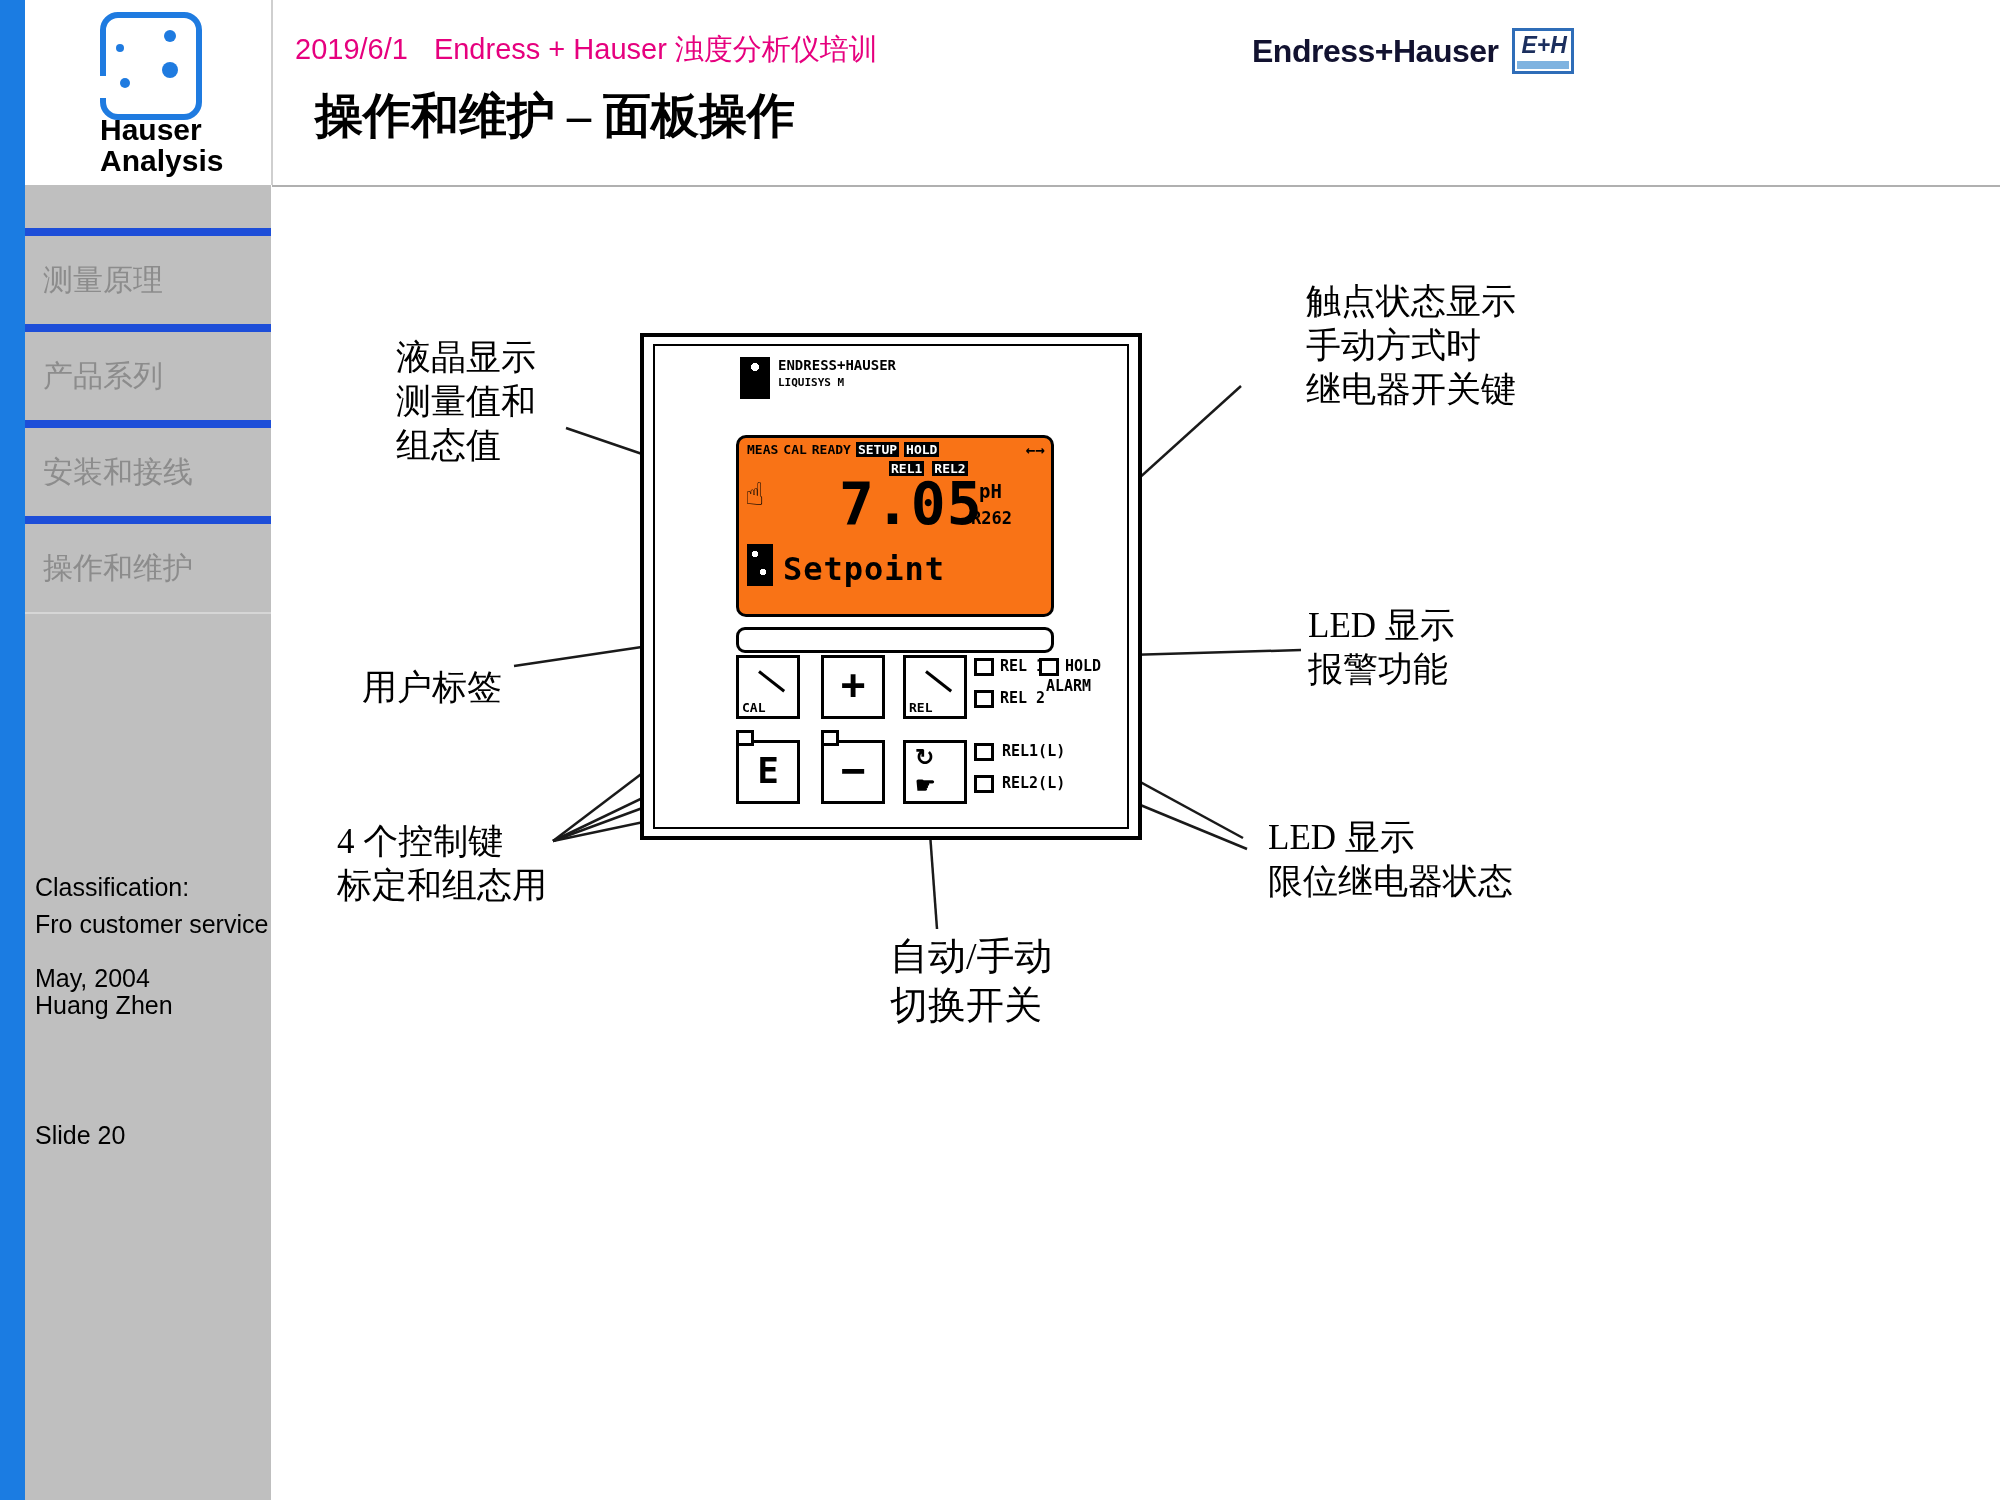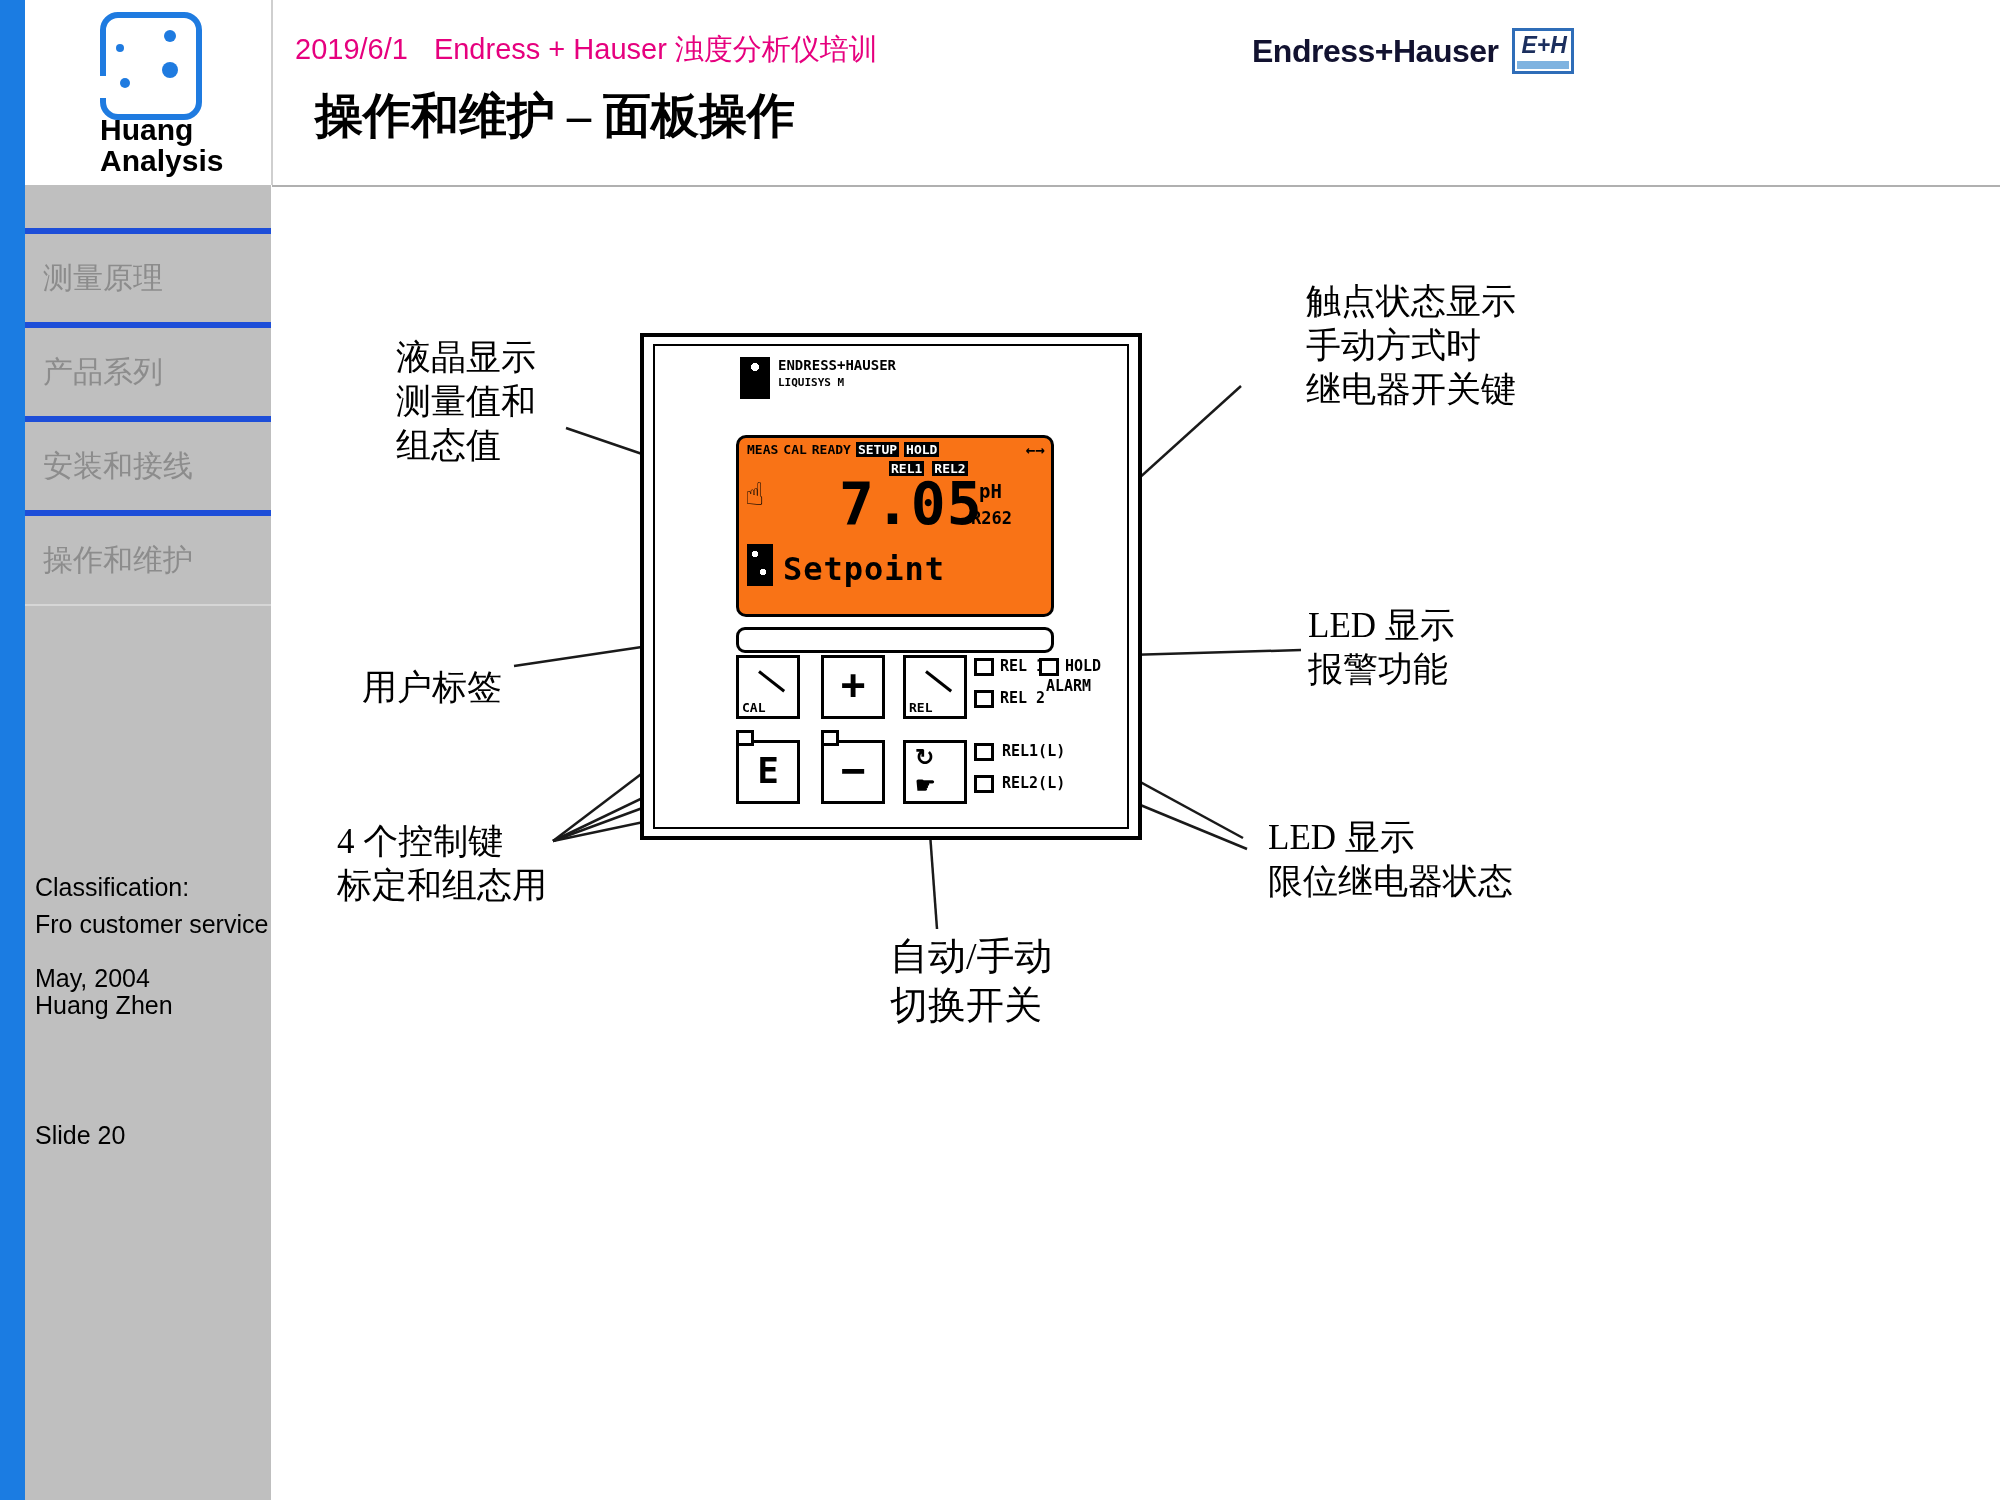--- a/index.html
+++ b/index.html
@@ -31,21 +31,21 @@
   .brand{position:absolute;left:1252px;top:28px;display:flex;align-items:center;}
   .brand-text{font-size:32px;font-weight:700;color:#121230;letter-spacing:-0.5px;}
   .brand-icon{display:inline-block;width:62px;height:46px;border:3px solid #2f6db8;border-radius:0;
               position:relative;margin-left:14px;background:#fff;box-sizing:border-box;}
   .brand-icon .eh{position:absolute;left:6px;top:1px;font-weight:700;font-size:23px;font-style:italic;color:#1c2f5e;}
   .brand-icon .bar{position:absolute;left:2px;right:2px;bottom:2px;height:8px;background:#7fb3e0;}
 
   
   .sidebar{position:absolute;left:25px;top:185px;width:246px;height:1315px;background:#bfbfbf;}
   .menu{position:absolute;left:0;right:0;top:43px;border-bottom:2px solid #d6d6d6;}
-  .menu-item{height:88px;line-height:88px;padding-left:18px;border-top:6px solid #1d4ed8;
+  .menu-item{height:88px;line-height:88px;padding-left:18px;border-top:8px solid #1d4ed8;
              font-family:"Liberation Serif","DejaVu Serif",serif;font-size:30px;color:#8c8c8c;}
   .sb-text{position:absolute;left:10px;font-size:25px;color:#000;}
   .sb-class{top:688px;}
   .sb-classval{top:725px;}
   .sb-date{top:779px;}
   .sb-author{top:806px;}
   .sb-slide{top:936px;}
 
   
   .overlay{position:absolute;left:0;top:0;width:2000px;height:1500px;pointer-events:none;}
@@ -129,21 +129,21 @@
   <div class="stripe"></div>
 
   <div class="la-box">
     <span class="dot d1"></span>
     <span class="dot d2"></span>
     <span class="dot d3"></span>
     <span class="dot d4"></span>
     <span class="la-notch"></span>
   </div>
   <div class="la-text">
-    <div>Huang</div>
+    <div>Hauser</div>
     <div>Analysis</div>
   </div>
 
   <div class="vline"></div>
   <div class="hline"></div>
 
   <div class="hdr-top">
     <span class="date">2019/6/1</span><span class="course">Endress + Hauser  浊度分析仪培训</span>
   </div>
   <h1 class="title">操作和维护 – 面板操作</h1>

